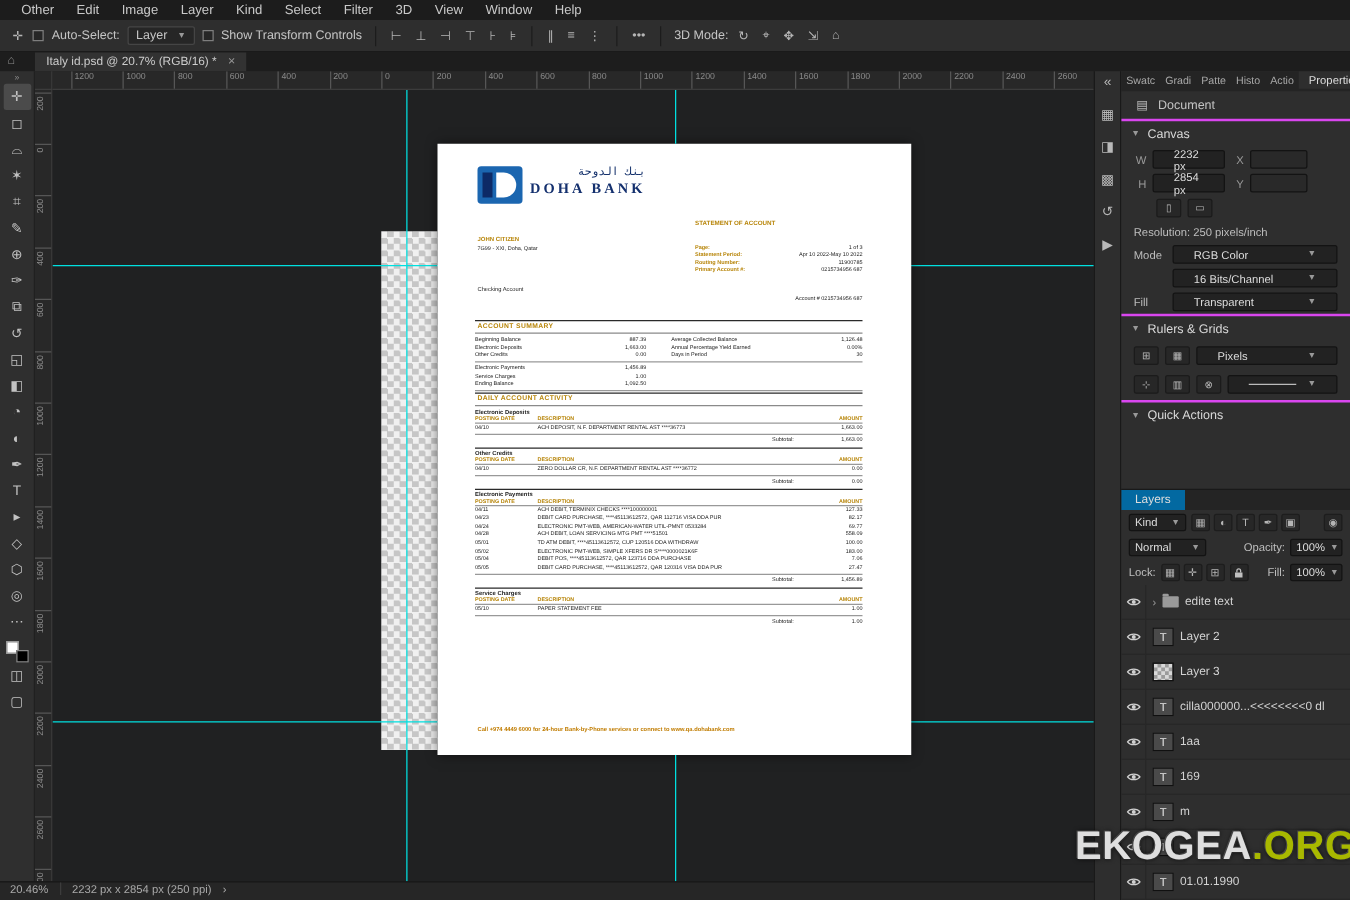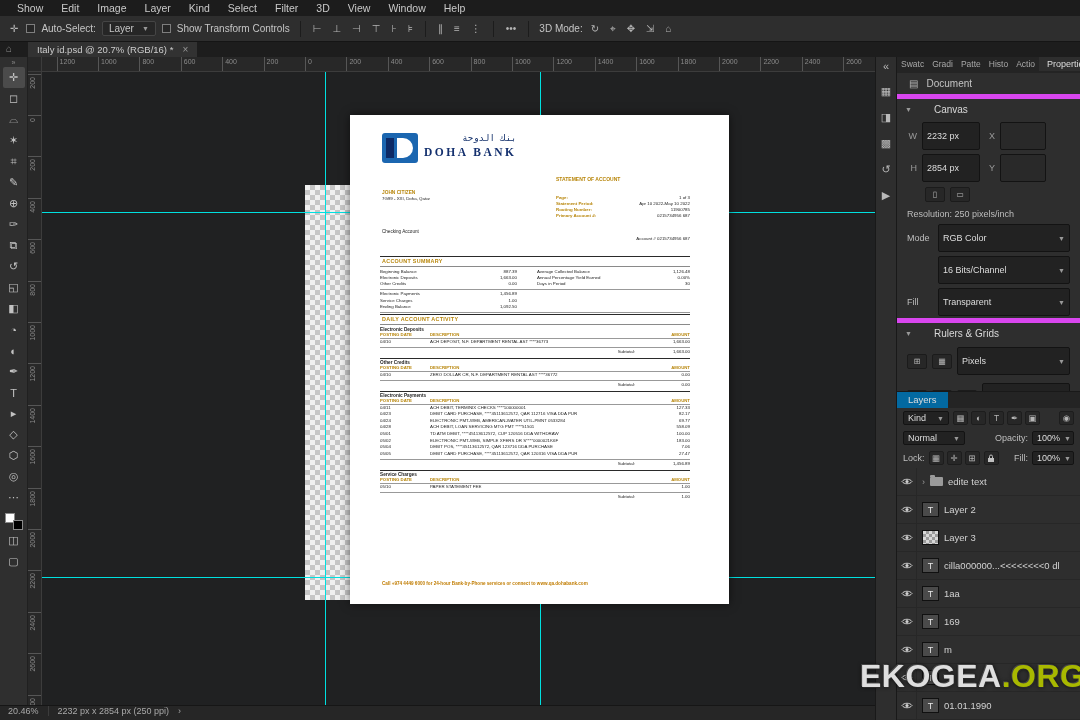--- a/index.html
+++ b/index.html
@@ -89,23 +89,23 @@
 
   
   #panel-strip{left:875px;top:57px;width:22px;height:663px;background:#2e2e2e;border-left:1px solid #191919;border-right:1px solid #191919;display:flex;flex-direction:column;align-items:center;padding-top:3px;gap:13px}
   .strip-icon{color:#b9b9b9;font-size:11px}
   #right-panels{left:897px;top:57px;width:183px;height:663px;background:#2e2e2e;display:flex;flex-direction:column}
   #props-tabs{display:flex;background:#242424;height:16px;align-items:flex-start;overflow:hidden}
   .ptab{font-size:8.5px;color:#a8a8a8;padding:2px 4px;white-space:nowrap}
   .ptab.active{background:#2e2e2e;color:#dddddd;font-size:9px;padding:2px 8px}
   #props-content{height:318px;overflow:hidden;font-size:10px;color:#c3c3c3}
   .prow{display:flex;align-items:center;gap:6px;padding:5px 10px}
-  .sec-hdr{display:flex;align-items:center;gap:22px;padding:5px 8px;color:#d8d8d8;border-top:5px solid #d946ef;font-size:10px}
+  .sec-hdr{display:flex;align-items:center;gap:6px;padding:5px 8px;color:#d8d8d8;border-top:2px solid #d946ef;font-size:10px}
   .chev{font-size:7px;color:#999}
-  .field{background:#222222;border:1px solid #131313;border-radius:2px;color:#dddddd;padding:1px 4px;font-size:9px;display:flex;align-items:center;justify-content:space-between;gap:4px;height:28px}
+  .field{background:#222222;border:1px solid #131313;border-radius:2px;color:#dddddd;padding:1px 16px;font-size:9px;display:flex;align-items:center;justify-content:space-between;gap:4px;height:15px}
   .field.dis{color:#777;background:#292929}
   .cf-row{display:flex;align-items:center;gap:5px;padding:2px 10px}
   .cf-row .field{width:58px}
   .cf-row .field.dis{width:46px}
   .dim-label{width:10px;color:#9a9a9a;font-size:9px;text-align:right}
   .orient-row{display:flex;gap:5px;padding:3px 10px 2px 28px}
   .pbtn{width:20px;height:15px;border:1px solid #1b1b1b;background:#272727;border-radius:2px;display:flex;align-items:center;justify-content:center;color:#b9b9b9;font-size:8px}
   .res-line{padding:5px 10px 3px;color:#bdbdbd;font-size:9px}
   .mode-label{width:26px;font-size:9px;color:#bdbdbd;flex:0 0 auto}
   .grow{flex:1}
@@ -138,21 +138,21 @@
   #watermark{left:860px;top:658px;z-index:60;font-size:32px;font-weight:bold;letter-spacing:.5px;color:#dedede;
     text-shadow:1px 1px 0 #2a2a2a,-1px -1px 0 #444,0 0 4px rgba(0,0,0,.8)}
   #watermark .org{color:#a8b800}
 </style>
 </head>
 <body>
 
 <div id="app">
 
   <div id="menu-bar">
-      <span>Show</span>
+      <span>Other</span>
       <span>Edit</span>
       <span>Image</span>
       <span>Layer</span>
       <span>Kind</span>
       <span>Select</span>
       <span>Filter</span>
       <span>3D</span>
       <span>View</span>
       <span>Window</span>
       <span>Help</span>

